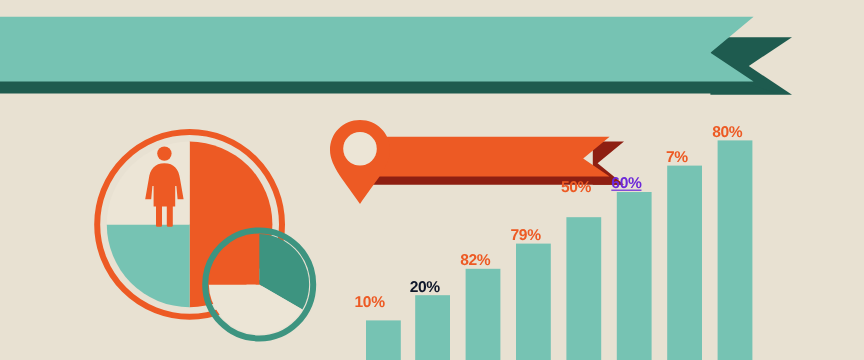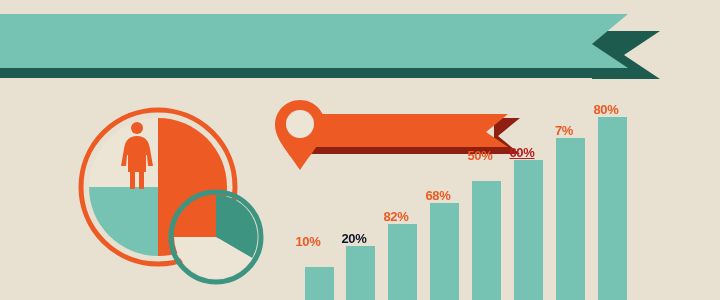--- a/index.html
+++ b/index.html
@@ -83,23 +83,23 @@
       <rect x="346" y="246" width="29" height="54" fill="#76c3b3"></rect>
       <rect x="388" y="224" width="29" height="76" fill="#76c3b3"></rect>
       <rect x="430" y="203" width="29" height="97" fill="#76c3b3"></rect>
       <rect x="472" y="181" width="29" height="119" fill="#76c3b3"></rect>
       <rect x="514" y="160" width="29" height="140" fill="#76c3b3"></rect>
       <rect x="556" y="138" width="29" height="162" fill="#76c3b3"></rect>
       <rect x="598" y="117" width="29" height="183" fill="#76c3b3"></rect>
     </svg>
 
   <div class="layer" id="bar-labels-layer">
-      <div class="bar-label" style="left: 308px; top: 234px; color: rgb(237, 90, 36);">10%</div>
+      <div class="bar-label" style="left: 308px; top: 244px; color: rgb(237, 90, 36);">10%</div>
       <div class="bar-label" style="left: 354px; top: 231px; color: #0f172a;">20%</div>
       <div class="bar-label" style="left: 396px; top: 209px; color: rgb(237, 90, 36);">82%</div>
-      <div class="bar-label" style="left: 438px; top: 188px; color: rgb(237, 90, 36);">68%</div>
+      <div class="bar-label" style="left: 438px; top: 188px; color: rgb(237, 90, 36);">79%</div>
       <div class="bar-label" style="left: 480px; top: 148px; color: rgb(237, 90, 36);">50%</div>
-      <div class="bar-label" style="left: 522px; top: 145px; color: #b91c1c; text-decoration: underline;">60%</div>
+      <div class="bar-label" style="left: 522px; top: 145px; color: #6d28d9; text-decoration: underline;">60%</div>
       <div class="bar-label" style="left: 564px; top: 123px; color: rgb(237, 90, 36);">7%</div>
       <div class="bar-label" style="left: 606px; top: 102px; color: rgb(237, 90, 36);">80%</div>
     </div>
 
 </div>
 
 </body></html>

